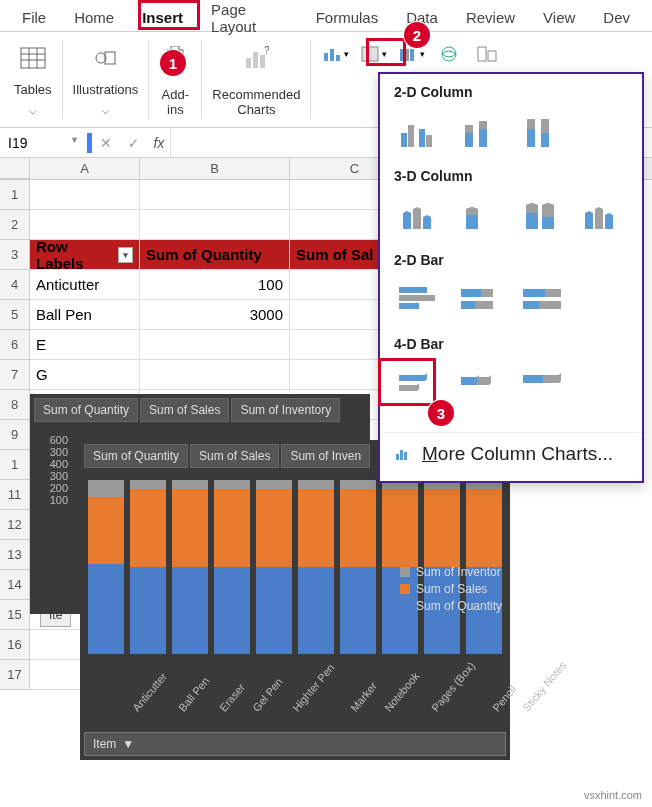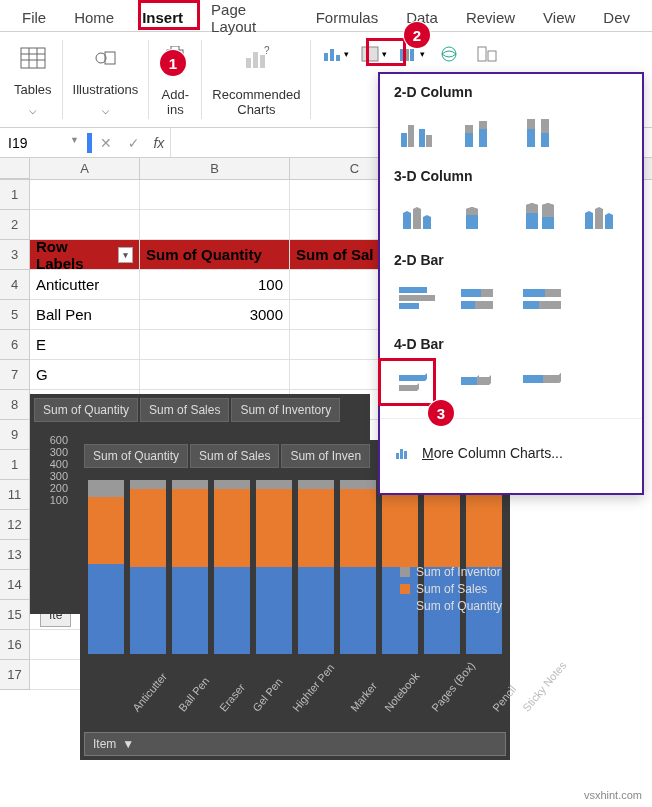--- a/index.html
+++ b/index.html
@@ -36,21 +36,21 @@
 .cell { border-right: 1px solid #e0e0e0; border-bottom: 1px solid #e0e0e0; padding: 4px 6px; font-size: 15px; display: flex; align-items: center; }
 .cell.header { font-weight: 700; background: #b91c1c; }
 .cell.num { justify-content: flex-end; }
 .filter-caret { width: 16px; height: 16px; border: 1px solid #aaa; margin-left: 4px; display: inline-flex; align-items: center; justify-content: center; font-size: 9px; color: #555; background: #fff; }
 
 
 .chart-menu { position: absolute; left: 378px; top: 72px; width: 266px; background: #fff; border: 2px solid #4c1d95; box-shadow: 0 4px 12px rgba(0,0,0,0.2); z-index: 50; padding-bottom: 6px; }
 .cm-section-title { font-weight: 600; padding: 10px 14px 6px; font-size: 14px; color: #222; }
 .cm-row { display: flex; gap: 12px; padding: 6px 14px; }
 .cm-thumb { width: 50px; height: 40px; display: flex; align-items: center; justify-content: center; cursor: pointer; }
-.cm-more { display: flex; align-items: center; gap: 10px; padding: 26px 14px; cursor: pointer; font-size: 14px; color: #222; border-top: 1px solid #eee; margin-top: 8px; }
+.cm-more { display: flex; align-items: center; gap: 10px; padding: 10px 14px; cursor: pointer; font-size: 19px; color: #222; border-top: 1px solid #eee; margin-top: 22px; }
 .cm-more span.u { text-decoration: underline; }
 
 
 .chart-dark { position: absolute; background: #3a3a3a; color: #ddd; }
 .chart1 { left: 30px; top: 394px; width: 340px; height: 220px; }
 .chart2 { left: 80px; top: 440px; width: 430px; height: 320px; }
 .legend-top { display: flex; gap: 2px; padding: 4px; }
 .legend-btn { background: #555; color: #ddd; padding: 4px 8px; font-size: 12px; border: 1px solid #666; }
 .chart-body { position: relative; flex: 1; display: flex; padding: 4px 8px 4px 4px; }
 .y-axis { display: flex; flex-direction: column; justify-content: space-between; font-size: 11px; color: #bbb; text-align: right; width: 38px; padding: 4px 4px 0 0; }

